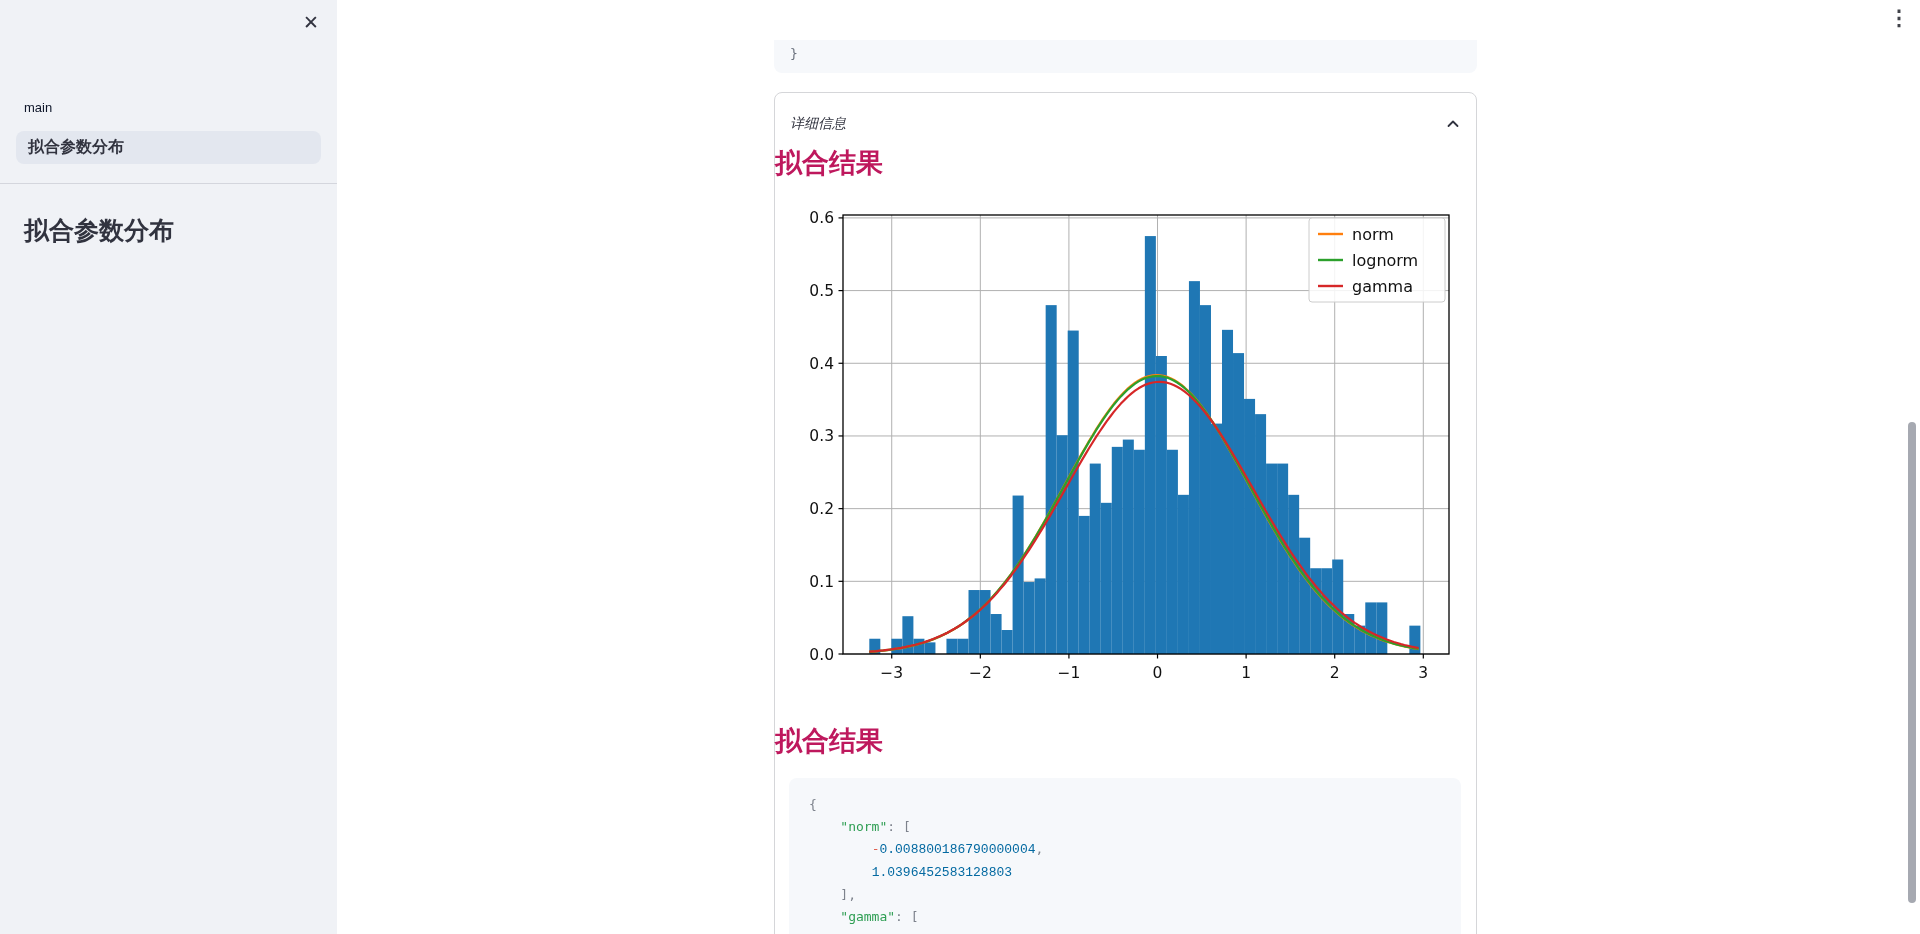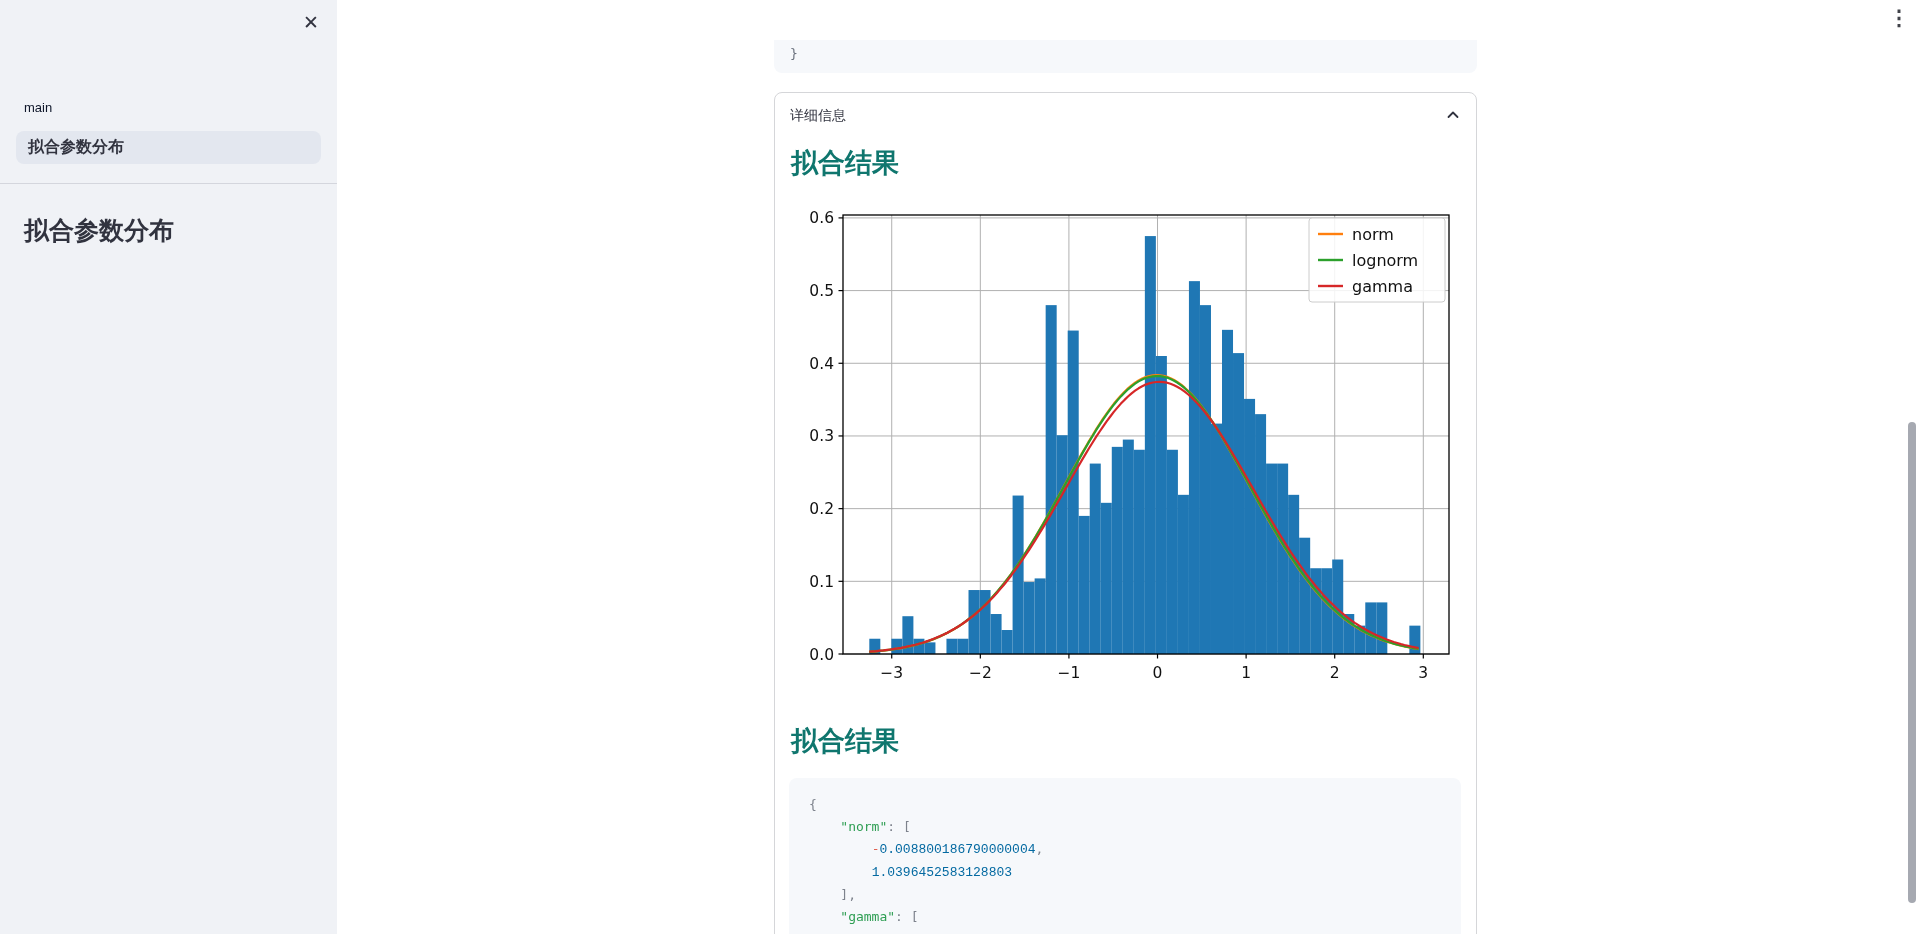--- a/index.html
+++ b/index.html
@@ -22,26 +22,26 @@
   .kebab-btn{position:absolute;left:1884px;top:2px;width:30px;height:32px;border:0;background:transparent;
        font-size:21px;font-weight:700;color:#404249;cursor:pointer;padding:0;}
 
   
   .code-fragment{position:absolute;left:774px;top:40px;width:703px;height:33px;background:#f6f8fb;
        border-radius:0 0 8px 8px;box-sizing:border-box;padding:3px 16px;
        font-family:"DejaVu Sans Mono","Liberation Mono",monospace;font-size:13px;line-height:22px;color:#69707c;}
 
   .expander{position:absolute;left:774px;top:92px;width:703px;height:890px;background:#fff;
        border:1px solid #d5d6d9;border-radius:8px;box-sizing:border-box;}
-  .expander-header{position:absolute;left:0;top:14px;width:100%;height:46px;display:flex;
-       justify-content:space-between;padding:0 15px;box-sizing:border-box;cursor:pointer;}
+  .expander-header{position:absolute;left:0;top:8px;width:100%;height:46px;display:flex;align-items:center;
+       justify-content:space-between;padding:0 15px;box-sizing:border-box;cursor:pointer;font-style:italic;}
   .expander-label{font-size:14px;color:#31333f;}
   .chevron{width:16px;height:16px;display:block;}
 
-  .section-title{position:absolute;margin:0;font-size:27px;font-weight:700;color:#0f766e;left:16px;}
+  .section-title{position:absolute;margin:0;font-size:27px;font-weight:700;color:#be185d;left:0;}
   .title-1{top:52px;}
   .title-2{top:630px;}
 
   .chart-wrap{position:absolute;left:6px;top:88px;width:690px;height:520px;}
   .chart-wrap svg{display:block;}
 
   .json-block{position:absolute;left:14px;top:685px;width:672px;height:270px;background:#f6f8fb;border-radius:8px;
        box-sizing:border-box;padding:16px 20px;font-family:"DejaVu Sans Mono","Liberation Mono",monospace;
        font-size:13px;line-height:22px;white-space:pre;overflow:hidden;}
   .tk-p{color:#7d828c;} .tk-k{color:#2e9e53;} .tk-n{color:#0369a1;font-family:Liberation Mono, monospace;} .tk-m{color:#e0604f;}

